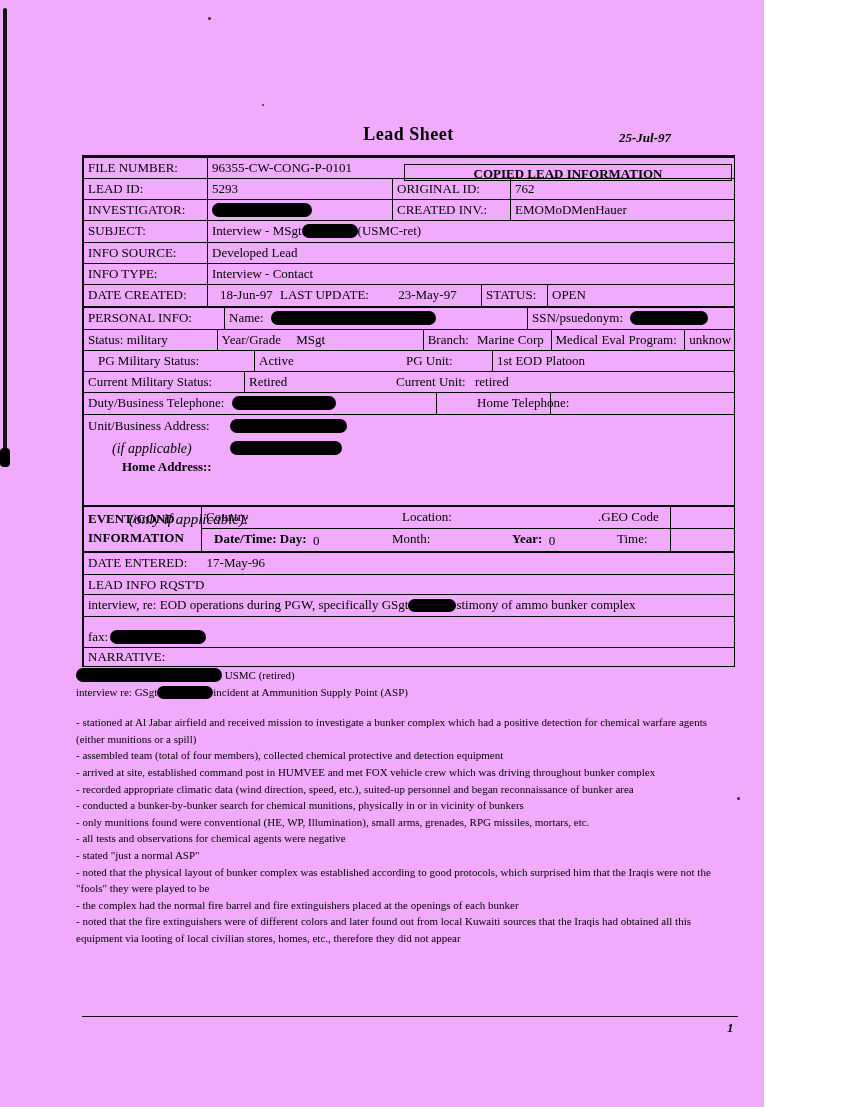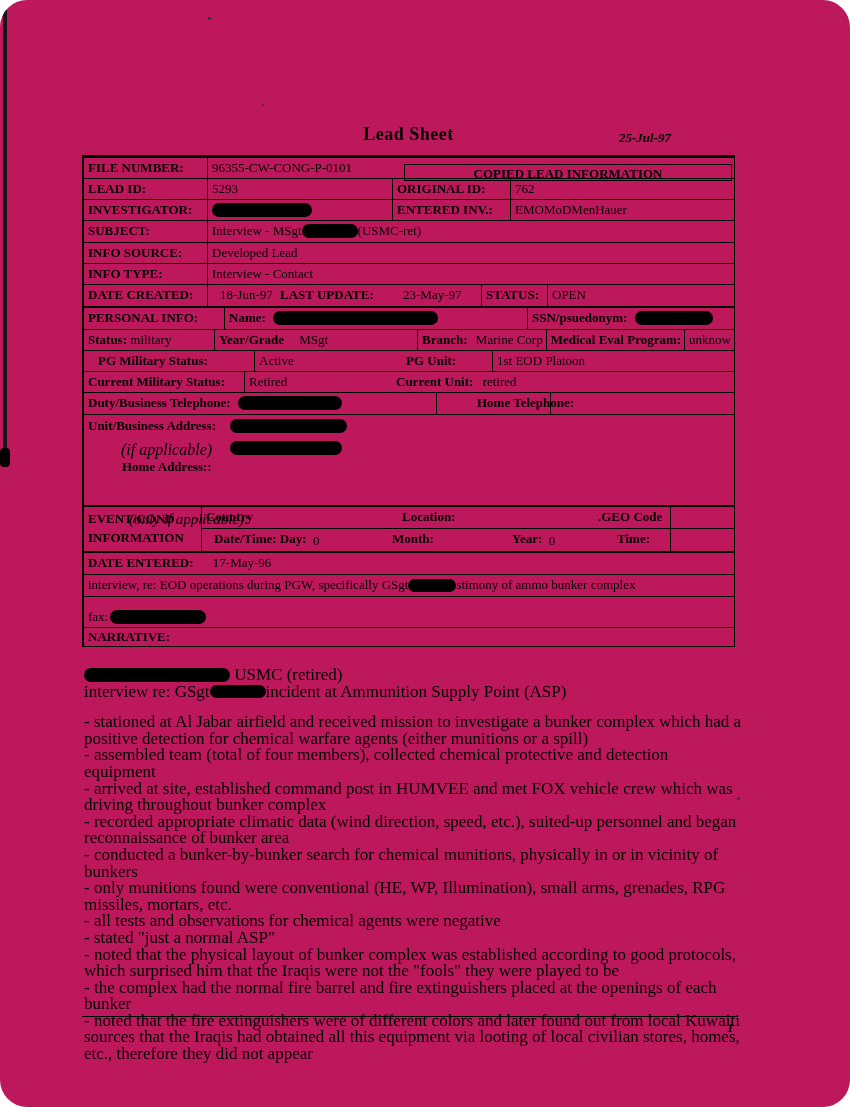--- a/index.html
+++ b/index.html
@@ -1,63 +1,63 @@
 <!DOCTYPE html>
 <html><head>
 <meta charset="utf-8">
 <style>
   html,body{margin:0;padding:0;background:#ffffff;}
   .page{
-    position:relative;width:850px;height:1107px;background:#be185d;
-    font-family:"Liberation Serif", serif;color:#000;overflow:hidden;border-radius:27px;
+    position:relative;width:764px;height:1107px;background:#f0abfc;
+    font-family:"Liberation Serif", serif;color:#000;overflow:hidden;
   }
   
   .edge-bar{position:absolute;left:3px;top:8px;width:4px;height:452px;background:#161616;border-radius:2px;}
   .edge-blob{position:absolute;left:0;top:448px;width:10px;height:19px;background:#000;border-radius:4px;}
   .speck{position:absolute;background:#333;border-radius:50%;}
 
   .title{position:absolute;left:82px;top:124px;width:653px;text-align:center;
          font-size:18px;font-weight:bold;letter-spacing:.5px;}
   .doc-date{position:absolute;left:619px;top:130px;font-size:13px;font-style:italic;font-weight:bold;}
 
   .form{position:absolute;left:82px;top:155px;width:653px;box-sizing:border-box;
         border:1px solid #000;border-left-width:2px;border-top-width:3px;font-size:13px;}
   .row{display:flex;box-sizing:border-box;border-bottom:1px solid #000;height:21px;align-items:flex-start;}
   .row.tall{height:22px;}
   .row.heavy{border-bottom-width:2px;}
   .row.noline{border-bottom:none;}
   .cell{box-sizing:border-box;padding:2px 3px 0 4px;white-space:nowrap;overflow:visible;height:100%;}
   .bl{border-left:1px solid #000;}
-  .lbl{font-weight:bold;}
+  .lbl{font-weight:normal;}
   .grow{flex:1;}
 
   .banner{flex:1;box-sizing:border-box;border:1px solid #000;margin:6px 2px;
           text-align:center;font-weight:bold;padding-top:1px;height:17px;}
 
   .redact{display:inline-block;background:#000;height:14px;border-radius:7px;
           vertical-align:middle;position:relative;top:-1px;}
   .redact.thin{height:13px;}
 
   .addr{position:relative;height:92px;padding:3px 0 0 4px;box-sizing:border-box;width:100%;}
   .addr .bar1{position:absolute;left:146px;top:4px;width:117px;}
   .addr .bar2{position:absolute;left:146px;top:26px;width:112px;}
   .addr .l3{position:absolute;left:38px;top:44px;font-weight:bold;}
   .addr .l4{position:absolute;left:45px;top:64px;font-style:italic;font-size:15px;margin-top:32px;}
-  .small-it{font-style:italic;font-size:16px;margin-left:9px;}
+  .small-it{font-style:italic;font-size:14px;}
 
   .event-wrap{display:flex;border-bottom:2px solid #000;box-sizing:border-box;}
   .event-head{width:118px;box-sizing:border-box;border-right:1px solid #000;
               font-weight:bold;padding:2px 0 0 4px;line-height:19px;}
   .event-body{flex:1;position:relative;}
   .subrow{position:relative;height:22px;box-sizing:border-box;}
   .subrow.first{border-bottom:1px solid #000;}
   .subrow span{position:absolute;top:2px;}
   .vdiv{position:absolute;left:468px;top:0;width:1px;height:100%;background:#000;}
 
-  .narrative{position:absolute;left:84px;top:667px;width:658px;font-size:17px;line-height:16.6px;}
+  .narrative{position:absolute;left:76px;top:667px;width:658px;font-size:11px;line-height:16.6px;}
   .narrative .para{margin:0;}
   .bullets{margin-top:14px;}
 
   .bottom-rule{position:absolute;left:82px;top:1016px;width:656px;height:1px;background:#000;}
   .page-num{position:absolute;left:727px;top:1020px;font-size:13px;font-style:italic;font-weight:bold;}
 </style>
 </head>
 <body>
 
 <div class="page">
@@ -84,21 +84,21 @@
       <div class="cell bl" style="width:185px;">5293</div>
       <div class="cell bl lbl" style="width:118px;">ORIGINAL ID:</div>
       <div class="cell bl grow">762</div>
     </div>
 
     <div class="row">
       <div class="cell lbl" style="width:123px;">INVESTIGATOR:</div>
       <div class="cell bl" style="width:185px;">
         <span class="redact" style="width:100px;"></span>
       </div>
-      <div class="cell bl lbl" style="width:118px;">ENTERED INV.:</div>
+      <div class="cell bl lbl" style="width:118px;">CREATED INV.:</div>
       <div class="cell bl grow">EMOMoDMenHauer</div>
     </div>
 
     <div class="row tall">
       <div class="cell lbl" style="width:123px;">SUBJECT:</div>
       <div class="cell bl grow">
         <span>Interview - MSgt</span><span class="redact" style="width:56px;"></span><span>(USMC-ret)</span>
       </div>
     </div>
 
@@ -210,20 +210,23 @@
       </div>
     </div>
 
     <div class="row tall">
       <div class="cell">
         <span class="lbl">DATE ENTERED:</span>
         <span style="margin-left:16px;">17-May-96</span>
       </div>
     </div>
 
+    <div class="row" style="height:20px;">
+      <div class="cell lbl">LEAD INFO RQST'D</div>
+    </div>
 
     <div class="row tall">
       <div class="cell" style="white-space:normal;">
         <span>interview, re: EOD operations during PGW, specifically GSgt</span><span class="redact thin" style="width:48px;"></span><span>stimony of ammo bunker complex</span>
       </div>
     </div>
 
     <div class="row noline" style="height:10px;"></div>
 
     <div class="row">

